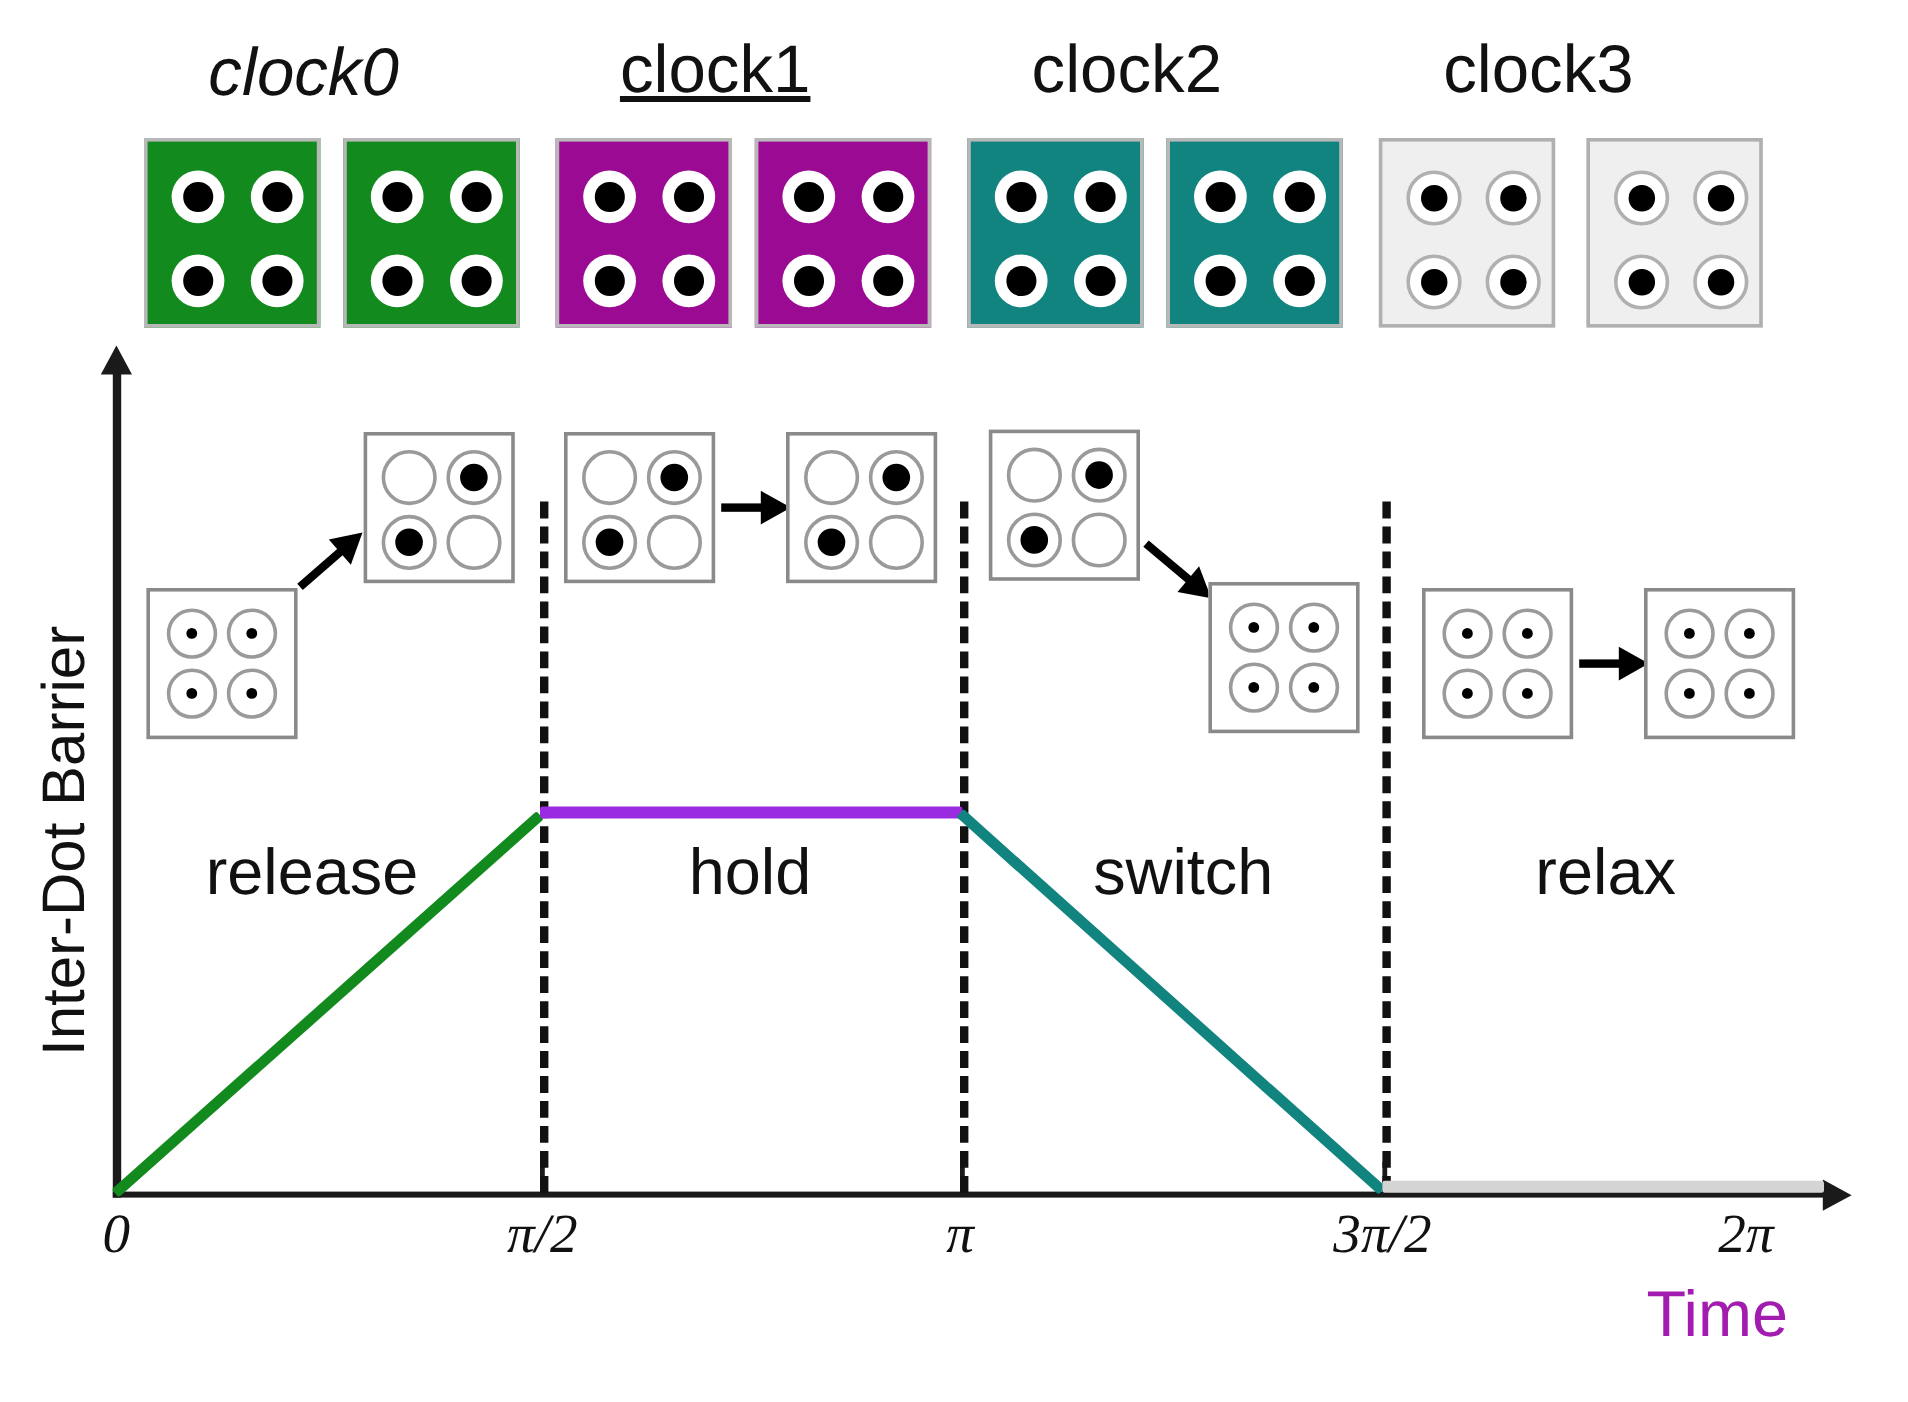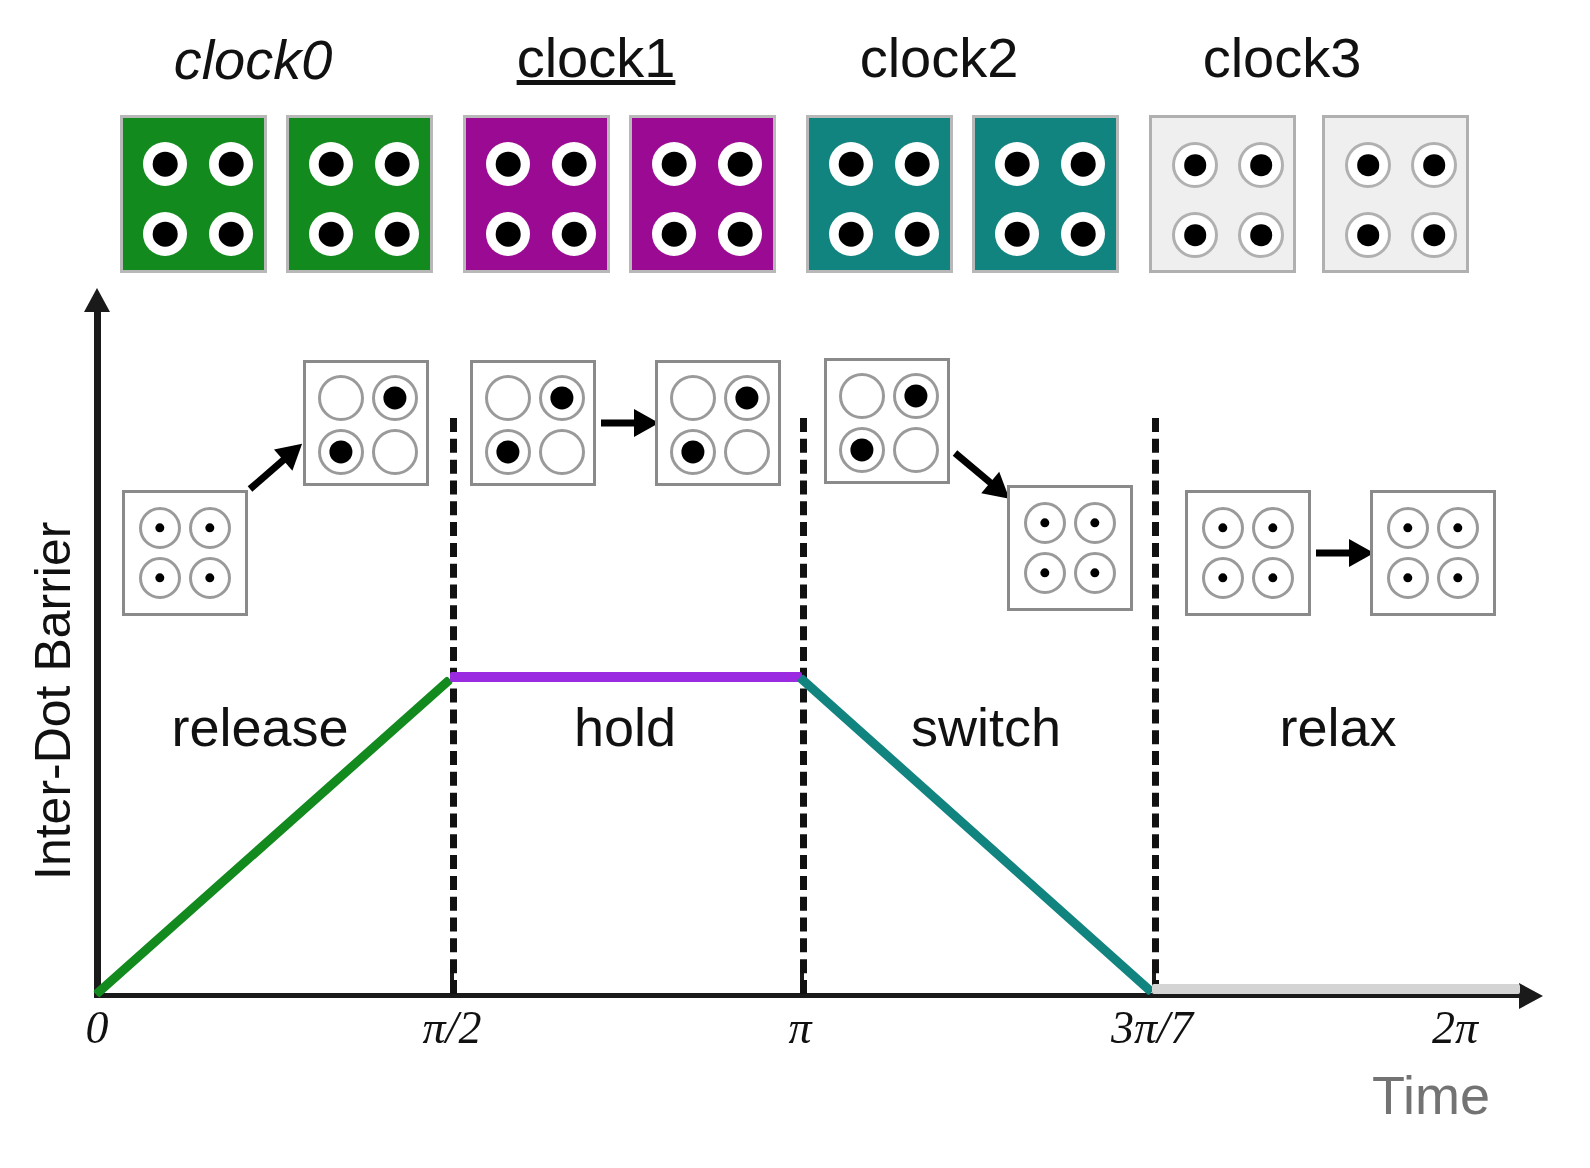--- a/index.html
+++ b/index.html
@@ -97,21 +97,21 @@
     font-family: "Liberation Sans", sans-serif;
     font-size: 50px;
     color: #111111;
     white-space: nowrap;
     line-height: 1;
   }
   .x-axis-title {
     position: absolute;
     font-family: "Liberation Sans", sans-serif;
     font-size: 54px;
-    color: #737373;
+    color: #a21caf;
     white-space: nowrap;
     line-height: 1;
   }
   .tick-label {
     position: absolute;
     font-family: "Liberation Serif", serif;
     font-style: italic;
     font-size: 46px;
     color: #111111;
     white-space: nowrap;
@@ -280,21 +280,21 @@
     <div class="y-axis-title" style="left:28px; top:880px;">Inter-Dot Barrier</div>
     <div class="x-axis-title" style="left:1372px; top:1068px;">Time</div>
 
     <div class="tick-mark" style="left:450px; top:968px; height:26px;"></div>
     <div class="tick-mark" style="left:800px; top:968px; height:26px;"></div>
     <div class="tick-mark" style="left:1152px; top:968px; height:26px;"></div>
 
     <div class="tick-label" style="left:62px;  top:1005px; width:70px;">0</div>
     <div class="tick-label" style="left:392px; top:1005px; width:120px;">π/2</div>
     <div class="tick-label" style="left:760px; top:1005px; width:80px;">π</div>
-    <div class="tick-label" style="left:1077px; top:1005px; width:150px;">3π/7</div>
+    <div class="tick-label" style="left:1077px; top:1005px; width:150px;">3π/2</div>
     <div class="tick-label" style="left:1400px; top:1005px; width:110px;">2π</div>
   </div>
 
   <div>
     <div class="phase-divider" style="left:450px;  top:418px; height:576px;"></div>
     <div class="phase-divider" style="left:800px;  top:418px; height:576px;"></div>
     <div class="phase-divider" style="left:1152px; top:418px; height:576px;"></div>
   </div>
 
   <div>

